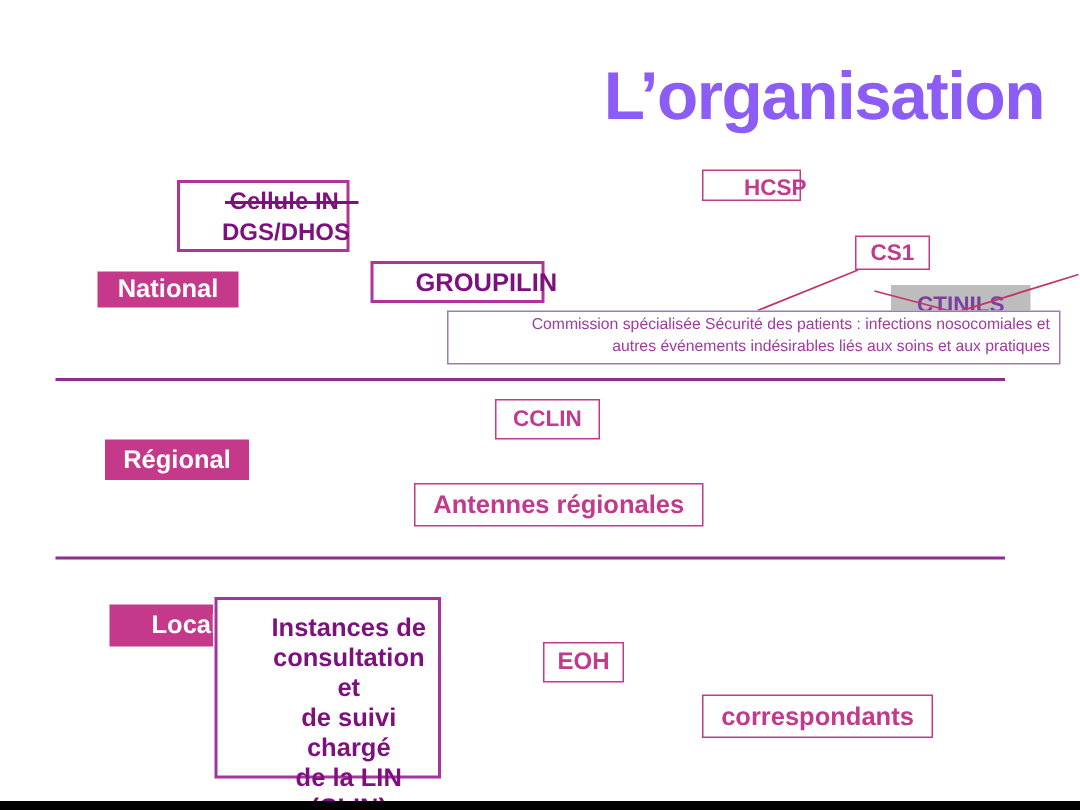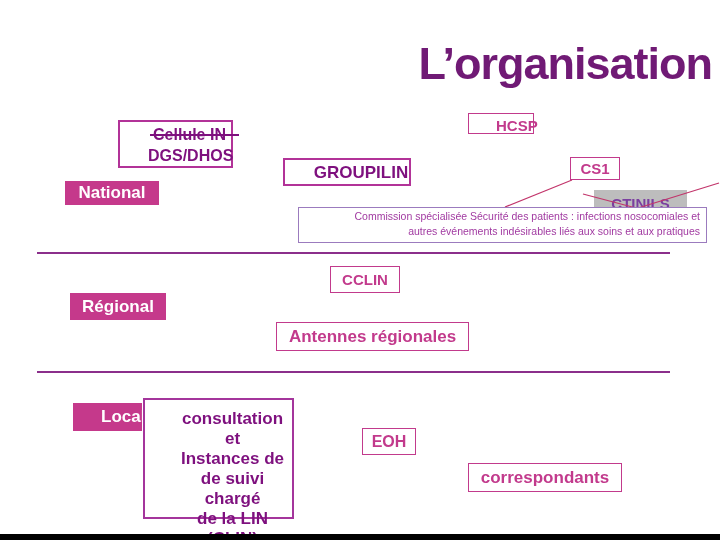--- a/index.html
+++ b/index.html
@@ -4,22 +4,22 @@
 <style>
   html,body { margin:0; padding:0; }
   body { font-family: "Liberation Sans", sans-serif; }
   .slide {
     position:relative; width:720px; height:540px;
     background:#ffffff; overflow:hidden;
   }
   .abs { position:absolute; box-sizing:border-box; }
 
   .title {
-    top:38px; right:8px;
-    font-size:45px; font-weight:bold; color:#701a75;
+    top:38px; right:24px;
+    font-size:45px; font-weight:bold; color:#8b5cf6;
     letter-spacing:-1px; white-space:nowrap;
   }
 
   
   .mbox {
     border:1px solid #C23A8C; color:#C23A8C;
     font-weight:bold; text-align:center; background:#ffffff;
   }
 
   
@@ -40,21 +40,21 @@
     border-top:2px solid #7E107E;
   }
 
   .sep { background:#8B2F8B; height:2px; }
 
   .cellule-box { left:118px; top:120px; width:115px; height:48px;
     font-size:16px; line-height:21px; padding-top:2px; }
   .hcsp-box   { left:468px; top:113px; width:66px;  height:21px; font-size:15px; line-height:23px;padding-left:27px; }
   .cs1-box    { left:570px; top:157px; width:50px;  height:23px; font-size:15px; line-height:21px; }
   .national-label { left:22px; top:181px; width:94px; height:24px; line-height:24px; }
-  .groupilin-box  { left:247px; top:158px; width:128px; height:28px; font-size:17px; line-height:25px;margin-left:36px; }
+  .groupilin-box  { left:247px; top:174px; width:116px; height:28px; font-size:17px; line-height:25px; }
 
   .ctinils-box {
     left:594px; top:190px; width:93px; height:33px;
     background:#BDBDBD; color:#7B3FA0; font-weight:bold;
     font-size:15px; text-align:center; padding-top:5px; z-index:1;
   }
   .connectors { left:0; top:0; width:720px; height:540px; z-index:2; pointer-events:none; }
 
   .commission-box {
     left:298px; top:207px; width:409px; height:36px;
@@ -114,22 +114,22 @@
 
   <div class="abs mbox cclin-box">CCLIN</div>
   <div class="abs label regional-label">Régional</div>
   <div class="abs mbox antennes-box">Antennes régionales</div>
 
   <div class="abs sep sep2"></div>
 
   <div class="abs label local-label">Local</div>
 
   <div class="abs pbox instances-box">
+    <div>Instances de</div>
     <div>consultation et</div>
-    <div>Instances de</div>
     <div>de suivi chargé</div>
     <div>de la LIN (CLIN)</div>
   </div>
 
   <div class="abs mbox eoh-box">EOH</div>
   <div class="abs mbox correspondants-box">correspondants</div>
 
   <div class="abs bottom-bar"></div>
 
 </div>

